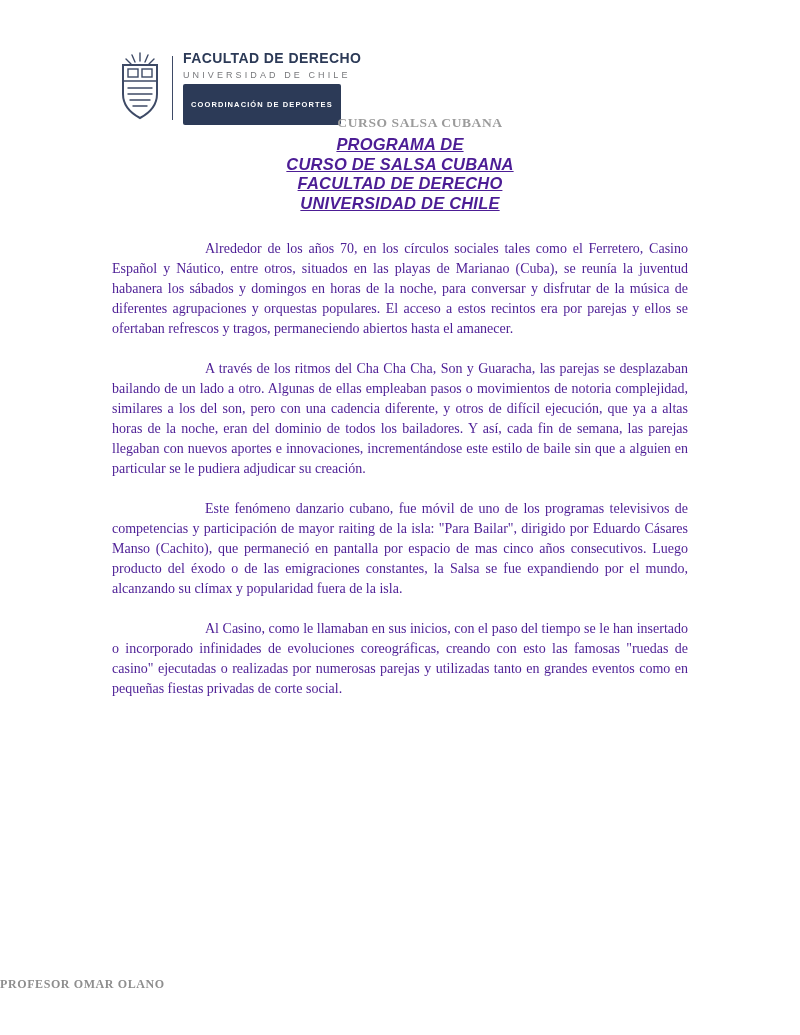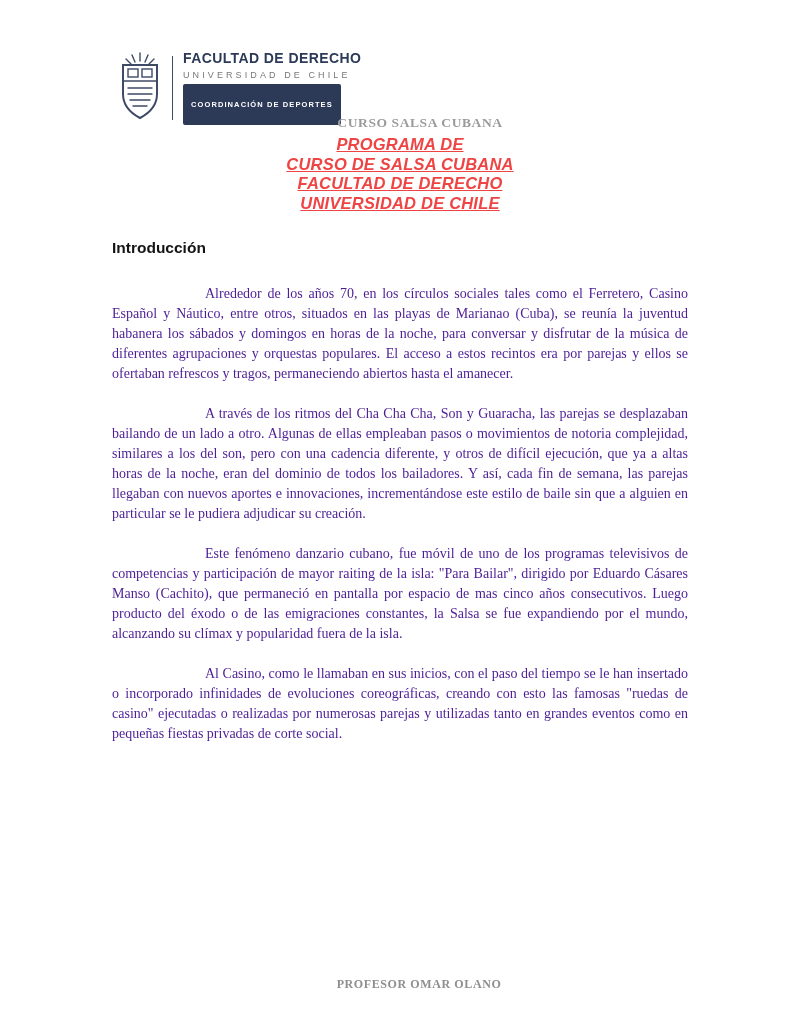--- a/index.html
+++ b/index.html
@@ -68,21 +68,21 @@
     left: 0;
     width: 100%;
     text-align: center;
   }
   .title-line {
     font-size: 16.5px;
     font-weight: bold;
     font-style: italic;
     text-decoration: underline;
     line-height: 19.5px;
-    color: #ef4444;
+    color: #4c1d95;
     letter-spacing: 0.2px;
   }
   
   .content {
     position: absolute;
     top: 231px;
     left: 112px;
     width: 576px;
   }
   .section-heading {
@@ -99,27 +99,25 @@
     margin-bottom: 20px;
     color: #4c1d95;
     font-family: Liberation Serif, serif;
   }
   
   .doc-footer {
     position: absolute;
     top: 969px;
     left: 0;
     width: 100%;
-    text-align: center;
     font-family: "Liberation Serif", serif;
     font-weight: bold;
     font-size: 12px;
     color: #8e8e8e;
     letter-spacing: 0.6px;
-    padding-left: 38px;
   }
 </style>
 </head>
 <body>
 
 <div class="page">
 
   <div class="logo">
     <svg class="crest" width="44" height="72" viewBox="0 0 44 72" aria-hidden="true">
       <g fill="none" stroke="#3e4a66" stroke-width="1.4" stroke-linecap="round">
@@ -142,21 +140,20 @@
   <div class="doc-header">CURSO SALSA CUBANA</div>
 
   <div class="title-block">
     <div class="title-line">PROGRAMA DE</div>
     <div class="title-line">CURSO DE SALSA CUBANA</div>
     <div class="title-line">FACULTAD DE DERECHO</div>
     <div class="title-line">UNIVERSIDAD DE CHILE</div>
   </div>
 
   <div class="content">
-    <h2 class="section-heading">Introducción</h2>
     <p class="para">Alrededor de los años 70, en los círculos sociales tales como el Ferretero, Casino Español y Náutico, entre otros, situados en las playas de Marianao (Cuba), se reunía la juventud habanera los sábados y domingos en horas de la noche, para conversar y disfrutar de la música de diferentes agrupaciones y orquestas populares. El acceso a estos recintos era por parejas y ellos se ofertaban refrescos y tragos, permaneciendo abiertos hasta el amanecer.</p>
     <p class="para">A través de los ritmos del Cha Cha Cha, Son y Guaracha, las parejas se desplazaban bailando de un lado a otro. Algunas de ellas empleaban pasos o movimientos de notoria complejidad, similares a los del son, pero con una cadencia diferente, y otros de difícil ejecución, que ya a altas horas de la noche, eran del dominio de todos los bailadores. Y así, cada fin de semana, las parejas llegaban con nuevos aportes e innovaciones, incrementándose este estilo de baile sin que a alguien en particular se le pudiera adjudicar su creación.</p>
     <p class="para">Este fenómeno danzario cubano, fue móvil de uno de los programas televisivos de competencias y participación de mayor raiting de la isla: "Para Bailar", dirigido por Eduardo Cásares Manso (Cachito), que permaneció en pantalla por espacio de mas cinco años consecutivos. Luego producto del éxodo o de las emigraciones constantes, la Salsa se fue expandiendo por el mundo, alcanzando su clímax y popularidad fuera de la isla.</p>
     <p class="para">Al Casino, como le llamaban en sus inicios, con el paso del tiempo se le han insertado o incorporado infinidades de evoluciones coreográficas, creando con esto las famosas "ruedas de casino" ejecutadas o realizadas por numerosas parejas y utilizadas tanto en grandes eventos como en pequeñas fiestas privadas de corte social.</p>
   </div>
 
   <div class="doc-footer">PROFESOR OMAR OLANO</div>
 
 </div>
 

